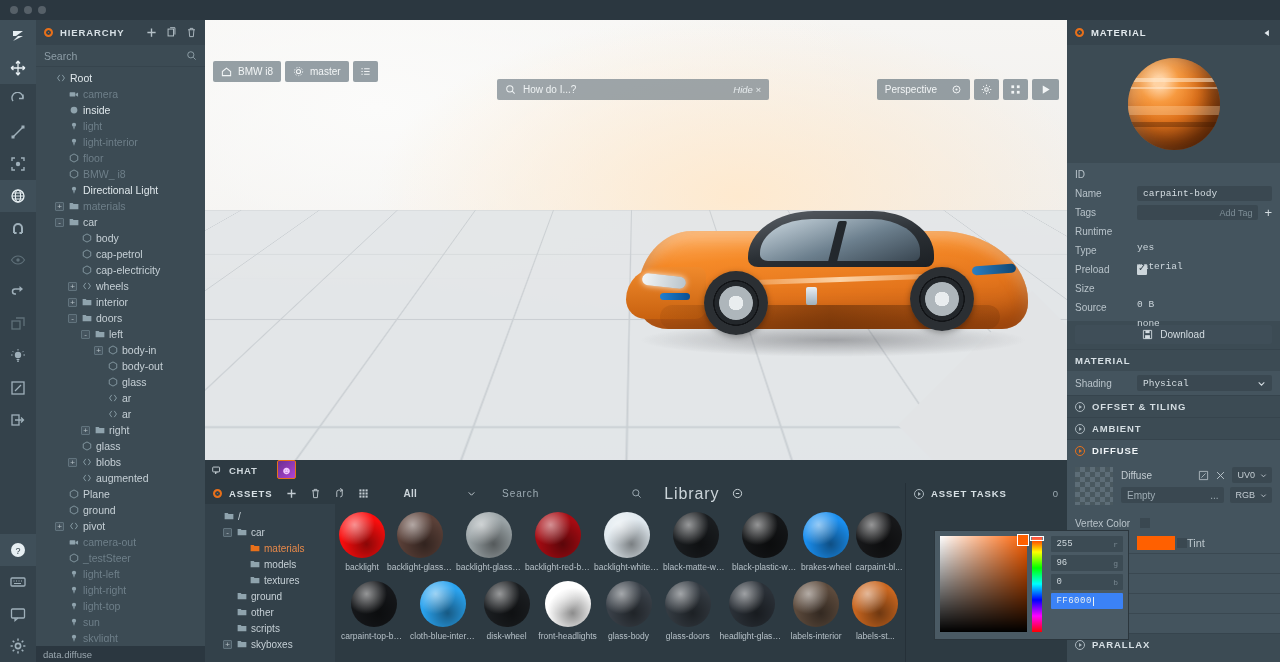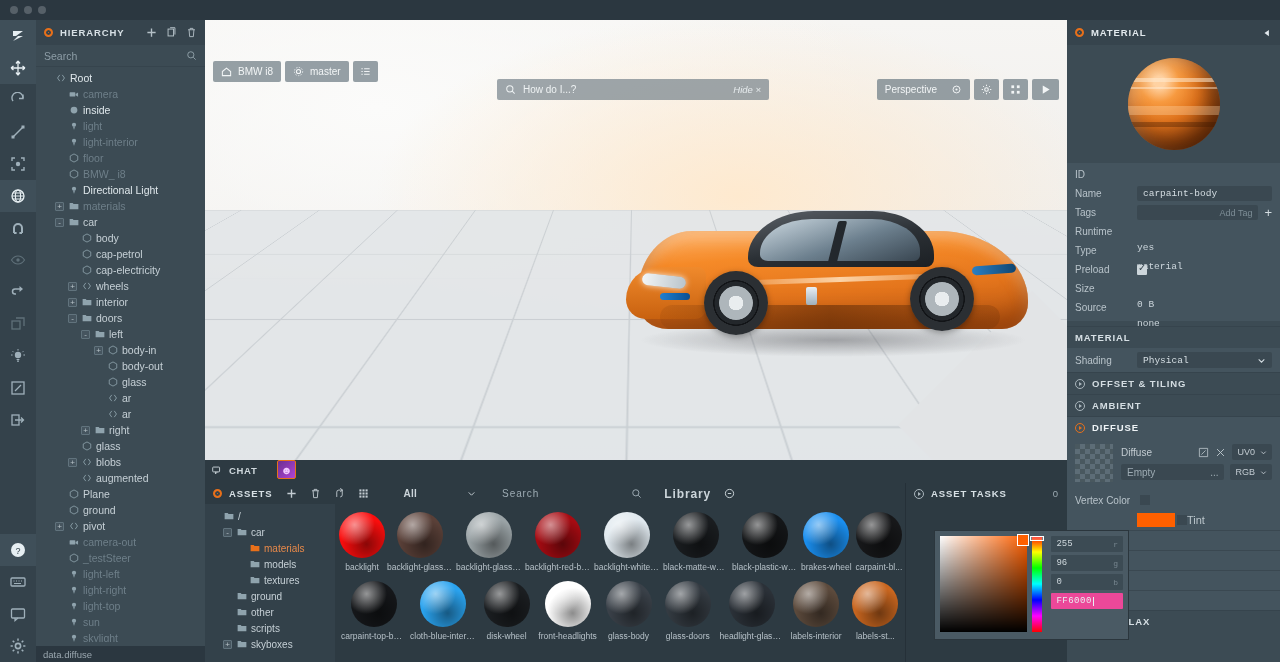--- a/index.html
+++ b/index.html
@@ -137,21 +137,21 @@
 
   
   .assets { position:absolute; left:205px; top:483px; width:700px; height:179px; background:#2d3a42; }
   .assets-head { height:21px; display:flex; align-items:center; padding:0 8px; background:#2d3a42;
                  font-size:9.5px; letter-spacing:.9px; font-weight:bold; color:#d7e0e5; }
   .assets-head .tools { display:flex; align-items:center; gap:13px; margin-left:14px; color:#c3ccd2; font-weight:normal; }
   .assets-head .tools svg { width:11px; height:11px; display:block; cursor:pointer; }
   .a-filter { margin-left:34px; display:flex; align-items:center; gap:50px; font-weight:bold; font-size:10px;
               letter-spacing:.3px; color:#ccd5da; cursor:pointer;}
   .a-search { margin-left:26px; display:flex; align-items:center; gap:92px; font-weight:normal; font-size:10px; color:#9dabb3; cursor:text;}
-  .a-lib { margin-left:22px; display:flex; align-items:center; gap:13px; font-weight:bold; font-size:12px; color:#ccd5da; cursor:pointer;}
+  .a-lib { margin-left:22px; display:flex; align-items:center; gap:13px; font-weight:normal; font-size:16px; color:#ccd5da; cursor:pointer;}
   .a-body { position:absolute; left:0; top:21px; width:700px; height:158px; display:flex; }
   .a-tree { width:130px; height:158px; background:#33414a; padding-top:4px; overflow:hidden; }
   .a-tree .trow { font-size:10px; height:16px; }
   .a-tree .orange { color:#e8894a; }
   .a-grid { flex:1; padding:8px 0 0 4px; position:relative; overflow:hidden; }
   .a-row { display:flex; }
   .a-cell { width:69px; text-align:center; cursor:pointer; }
   .a-thumb { width:46px; height:46px; border-radius:50%; margin:0 auto 4px; }
   .a-name { font-size:8.5px; color:#b6c1c8; white-space:nowrap; overflow:hidden; text-overflow:ellipsis; padding:0 2px;}
 
@@ -231,21 +231,21 @@
   .sv .cursor { position:absolute; right:-2px; top:-2px; width:12px; height:12px; background:#ff6000;
                 border:1px solid #fff; }
   .hue { width:10px; height:96px; position:relative;
      background:linear-gradient(to bottom,#f00,#ff0,#0f0,#0ff,#00f,#f0f,#f00); }
   .hue .hcur { position:absolute; left:-2px; top:0px; width:14px; height:5px; border:1px solid #fff; background:rgba(255,255,255,.25);}
   .pfields { width:72px; display:flex; flex-direction:column; gap:3px; margin-left:4px; }
   .pf { height:16px; background:#3c4b54; border-radius:1px; display:flex; align-items:center;
         padding:0 5px; font-family:"Liberation Mono",monospace; font-size:9px; color:#cfd8dd; cursor:text;}
   .pf .sp { flex:1; }
   .pf .sub { color:#77868f; font-size:8px; }
-  .pf.hex { background:#ec4899; color:#e9eff2; letter-spacing:.5px; }
+  .pf.hex { background:#3b82f6; color:#e9eff2; letter-spacing:.5px; }
   .cursorcaret { display:inline-block; width:1px; height:9px; background:#e9eff2; margin-left:1px; vertical-align:-1px;}
 </style>
 </head>
 <body>
 
 <div class="app">
 
   <div class="titlebar">
     <div class="tl-dots">
         <i></i>
@@ -1104,20 +1104,28 @@
         </div>
         <div class="row">
           <span class="lbl">Size</span>
           <span class="val">0 B</span>
         </div>
         <div class="row">
           <span class="lbl">Source</span>
           <span class="val">none</span>
         </div>
       </div>
+    <div class="dlbtn">
+      <svg width="11" height="11" viewBox="0 0 16 16">
+          <path d="M2 2h12v12H2z" fill="none" stroke="currentColor" stroke-width="1.3"></path>
+          <rect x="5" y="2" width="6" height="4" fill="currentColor"></rect>
+          <rect x="4.5" y="9" width="7" height="5" fill="currentColor"></rect>
+        </svg>
+      <span>Download</span>
+    </div>
     <div class="sec plain" style="margin-top:5px">
       <span>MATERIAL</span>
     </div>
     <div class="shading">
       <span class="lbl">Shading</span>
       <span class="sel">
         <span>Physical</span>
         <span class="sp"></span>
         <svg width="9" height="9" viewBox="0 0 16 16">
             <path d="M3 6l5 5 5-5" fill="none" stroke="currentColor" stroke-width="1.8"></path>

